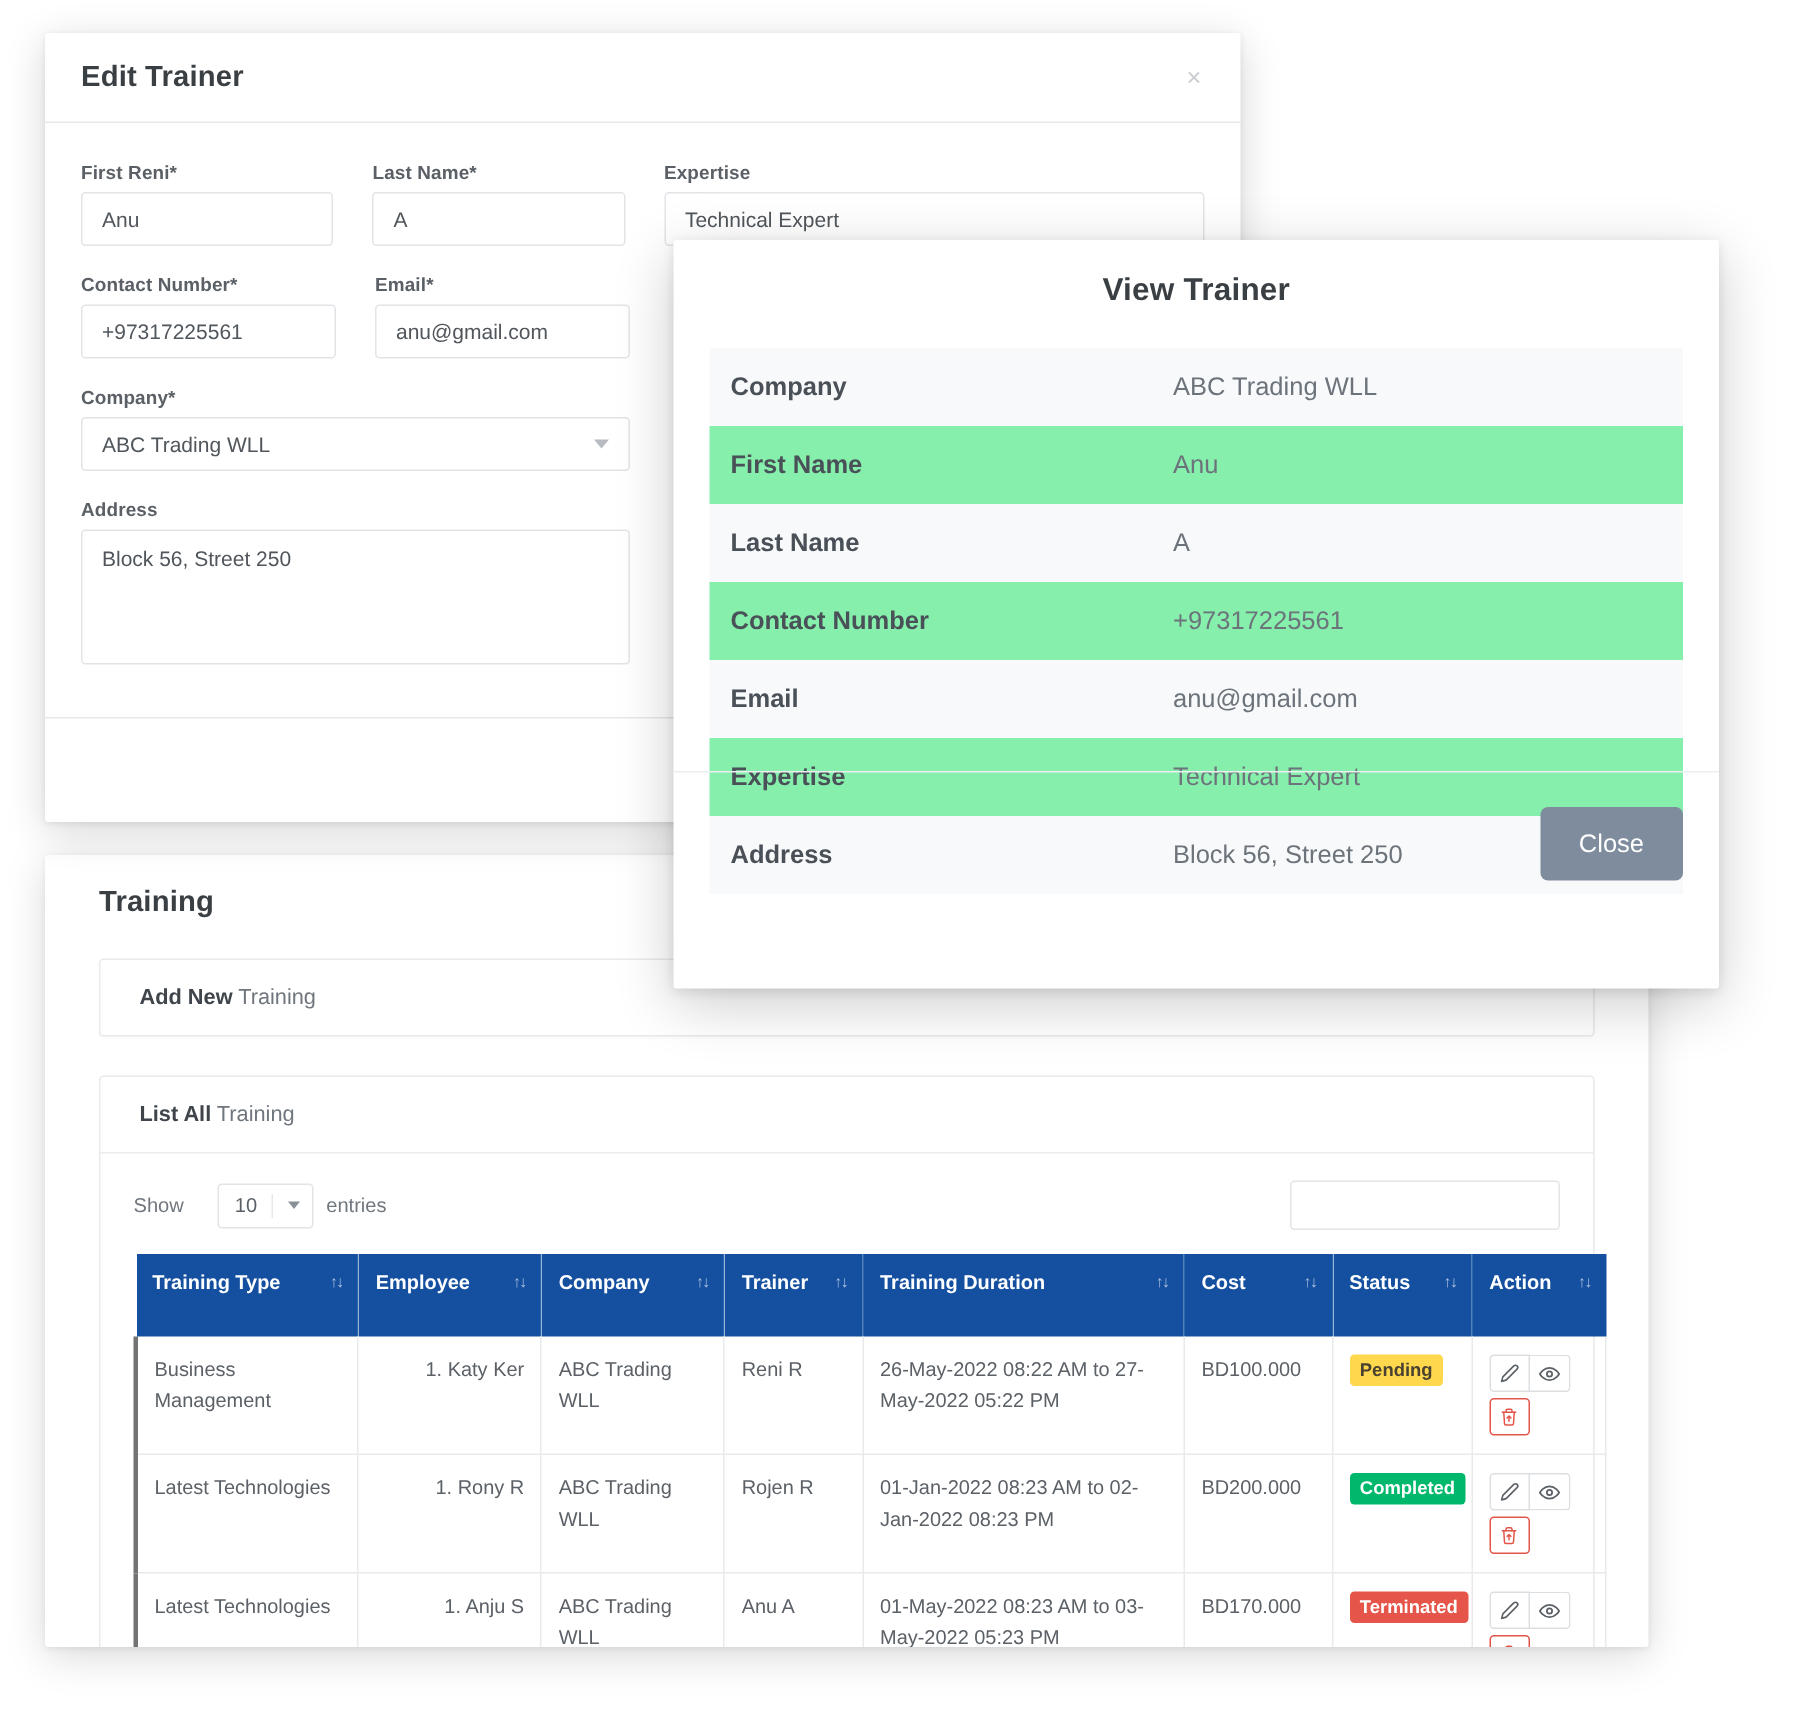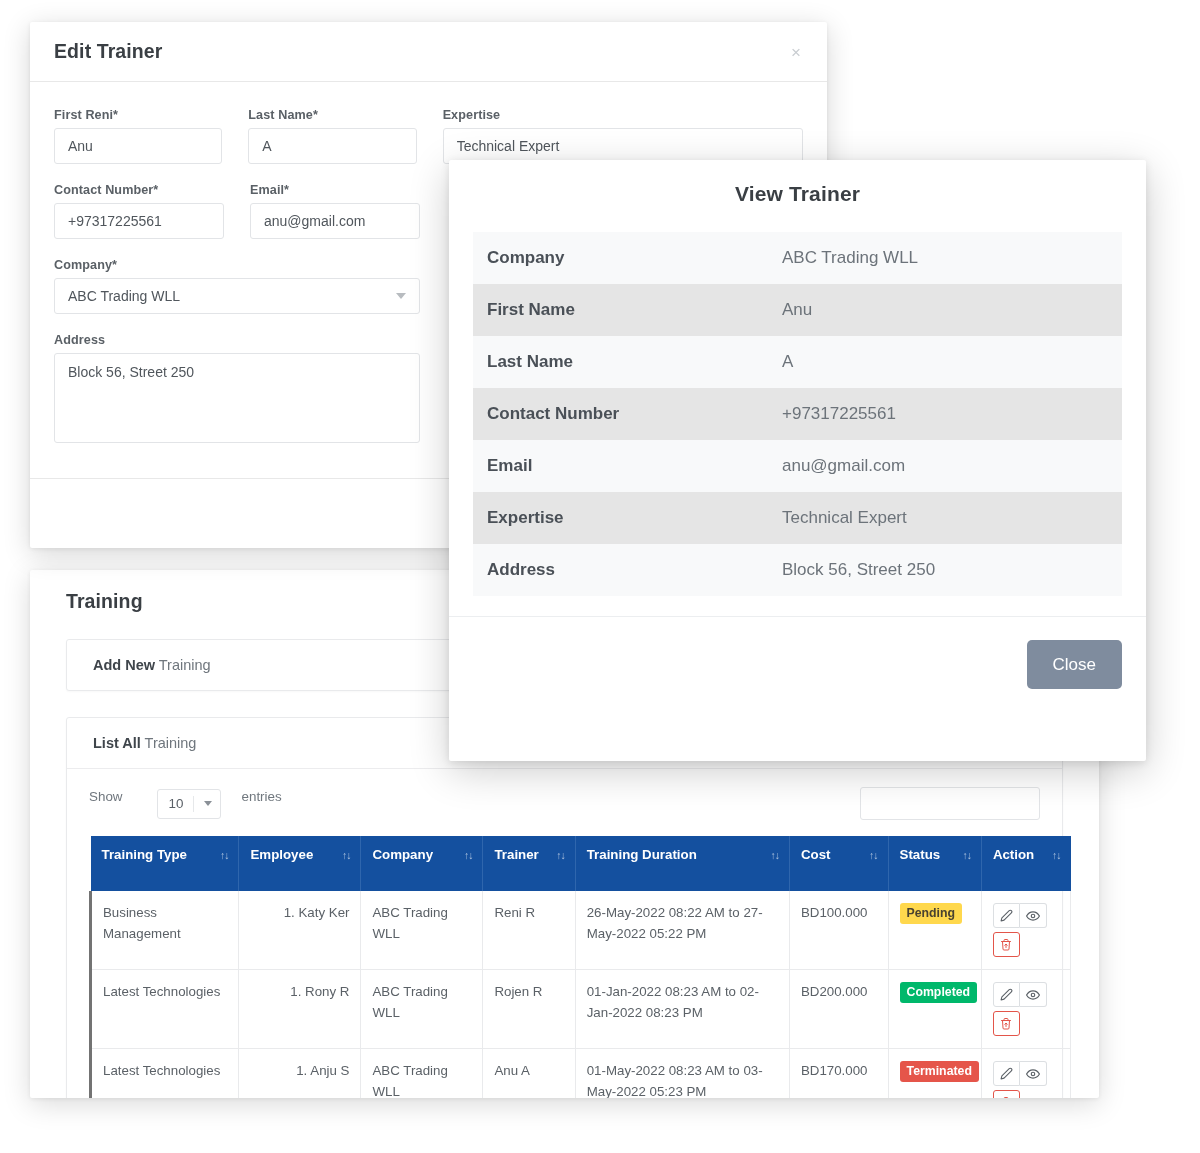--- a/index.html
+++ b/index.html
@@ -77,21 +77,21 @@
   .panel {
     margin: 26px 36px 0 36px; border: 1px solid #e9eaec; border-radius: 3px;
     background: #fff; box-shadow: 0 1px 2px rgba(0,0,0,0.03);
   }
   .panel-head { padding: 17px 26px; font-size: 14.5px; color: #6f767d; }
   .panel-head b { color: #3f454b; font-weight: bold; }
   .panel-head.with-border { border-bottom: 1px solid #ececee; }
   .panel-body { padding: 18px 22px 0 22px; }
 
   .dt-toolbar { display: flex; align-items: center; justify-content: space-between; }
-  .dt-length { display: flex; gap: 21px; font-size: 13.4px; color: #70777e; }
+  .dt-length { display: flex; align-items: center; gap: 9px; font-size: 13.4px; color: #70777e; }
   .dt-select {
     min-width: 64px; height: 30px; border: 1px solid #e2e4e7; border-radius: 3px;
     background: #fff; display: flex; align-items: center; justify-content: space-between;
     padding: 0 8px 0 11px; font-size: 13.4px; color: #5a6067; gap: 6px; margin-left: 13px;
   }
   .dt-select .sep { width: 1px; height: 16px; background: #e6e8ea; }
   .dt-select .caret-sm { width: 0; height: 0; border-left: 4px solid transparent; border-right: 4px solid transparent; border-top: 5px solid #8a9097; }
   .dt-search-box {
     width: 180px; height: 33px; border: 1px solid #e2e4e7; border-radius: 3px; background: #fff;
   }
@@ -129,31 +129,31 @@
     display: inline-flex; align-items: center; justify-content: center;
     cursor: pointer; padding: 0;
   }
   .act-btn.first { border-radius: 3px 0 0 3px; }
   .act-btn.second { border-radius: 0 3px 3px 0; border-left: none; }
   .act-btn.del { border-radius: 3px; border-color: #e3554a; margin-top: 4px; }
   .act-btn svg { display: block; }
 
   
   #view-trainer-modal {
-    left: 449px; top: 160px; width: 697px; height: 601px;
+    left: 449px; top: 160px; width: 697px; height: 499px;
     box-shadow: 0 10px 40px rgba(0,0,0,0.20), 0 2px 8px rgba(0,0,0,0.10);
     border-radius: 2px;
   }
   #view-trainer-modal .vt-title {
     text-align: center; font-size: 21px; font-weight: bold; color: #3a3f44;
     padding: 22px 0 0 0; letter-spacing: .15px;
   }
   .vt-table { margin: 26px 24px 0 24px; border-collapse: collapse; width: 649px; table-layout: fixed; }
   .vt-table tr.odd { background: #f8f9fa; }
-  .vt-table tr.even { background: #e5e5e5; }
+  .vt-table tr.even { background: #86efac; }
   .vt-table td { padding: 16px 14px; vertical-align: middle; border: none; }
   .vt-table td.k { width: 295px; font-size: 17px; font-weight: bold; color: #4a5057; }
   .vt-table td.v { font-size: 17px; color: #6c737a; }
   .vt-foot {
     position: absolute; left: 0; right: 0; bottom: 0; height: 145px;
     border-top: 1px solid #eceef0;
   }
   .btn-close {
     position: absolute; right: 24px; top: 23px;
     background: #7f8c9e; color: #fff; border: none; border-radius: 5px;

